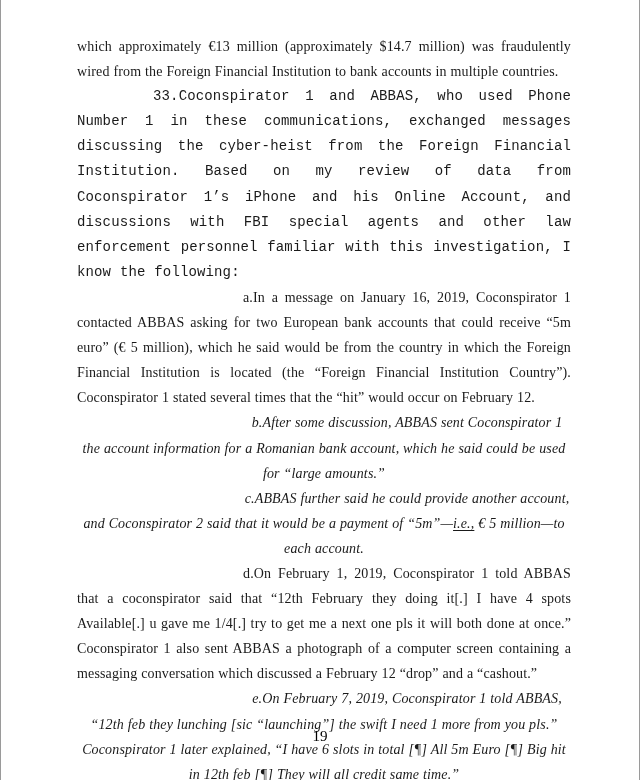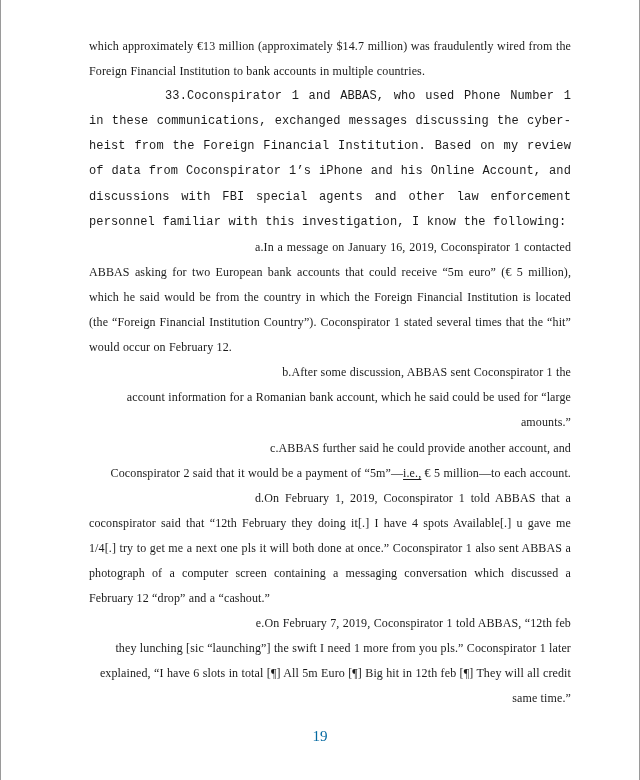--- a/index.html
+++ b/index.html
@@ -23,60 +23,61 @@
     border-left: 1px solid #9a9a9a;
     border-right: 1px solid #9a9a9a;
   }
   .page-body {
     position: absolute;
     left: 72px;
     top: 34px;
     width: 498px;
   }
   .para {
-    font-size: 12px;
+    font-size: 14px;
     line-height: 25.1px;
     text-align: justify;
     text-justify: inter-word;
-    margin: 0 0 0 16px;
+    margin: 0 0 0 4px;
     letter-spacing: 0.01em;
     word-spacing: 0.015em;
     hyphens: none;
   }
   .para.cont {
     text-indent: 0;
   }
   .para.numbered {
     text-indent: 38px;
     font-family: Liberation Mono, monospace;
   }
   .para.lettered {
     text-indent: 83px;
   }
   .para.last-line-left {
-    text-align: right;
+    text-align: center;
+    font-style: italic;
   }
   .lbl {
     display: inline-block;
     min-width: 38px;
   }
   u.ital-cite {
     text-decoration: underline;
     text-decoration-thickness: 1px;
     text-underline-offset: 1.5px;
   }
   .page-number {
     position: absolute;
     left: 0;
     right: 0;
     top: 726px;
     text-align: center;
     font-size: 15.1px;
     line-height: 20px;
-    color: #0369a1;
+    color: #000000;
   }
 </style>
 </head>
 <body>
 
 <div class="page">
 
   <div class="page-body">
 
     <p class="para cont">which approximately €13 million (approximately $14.7 million) was fraudulently wired from the Foreign Financial Institution to bank accounts in multiple countries.</p>

